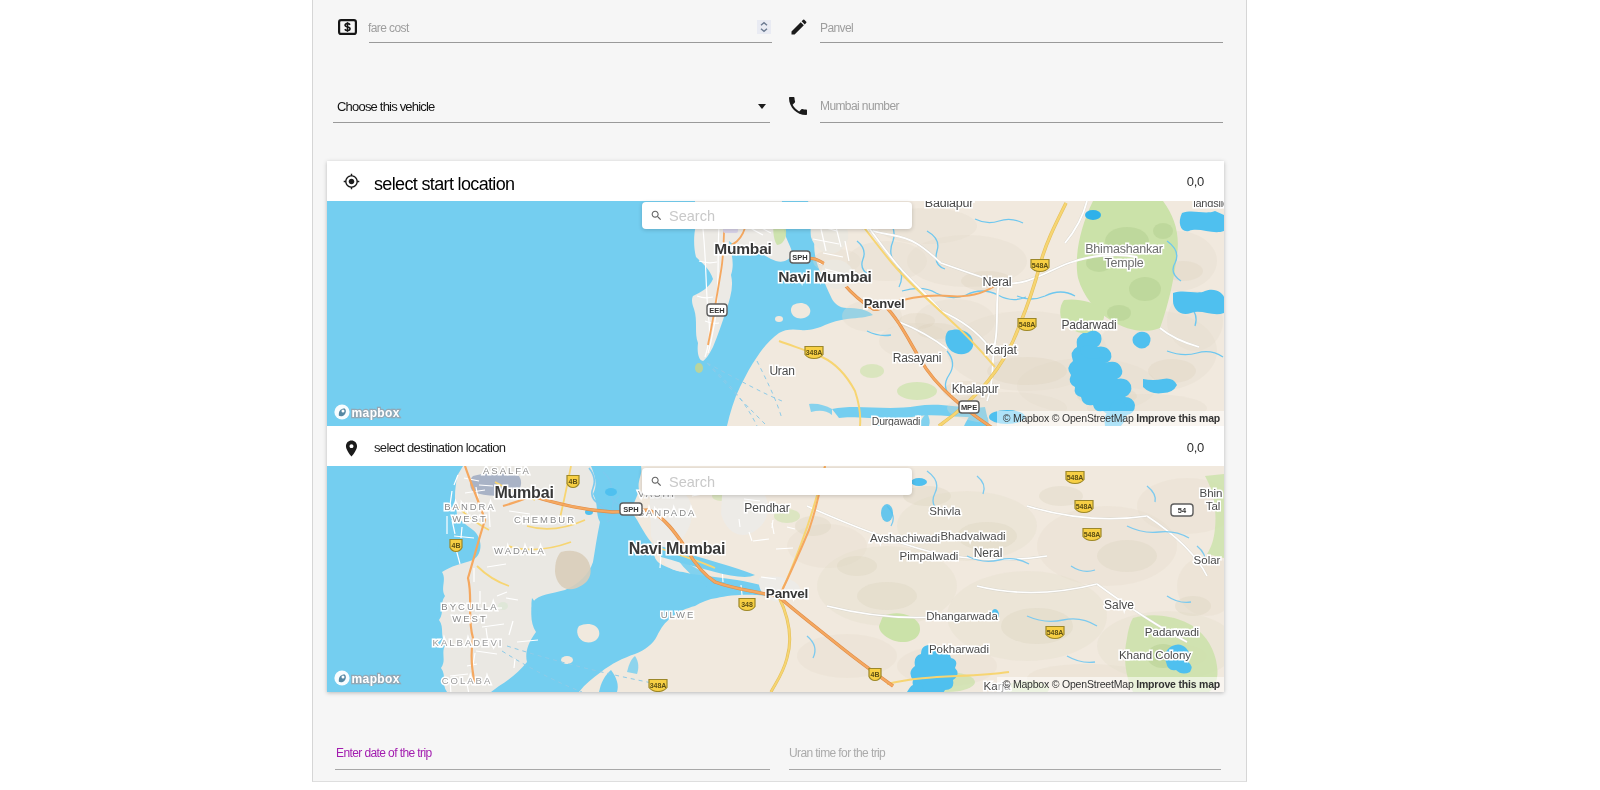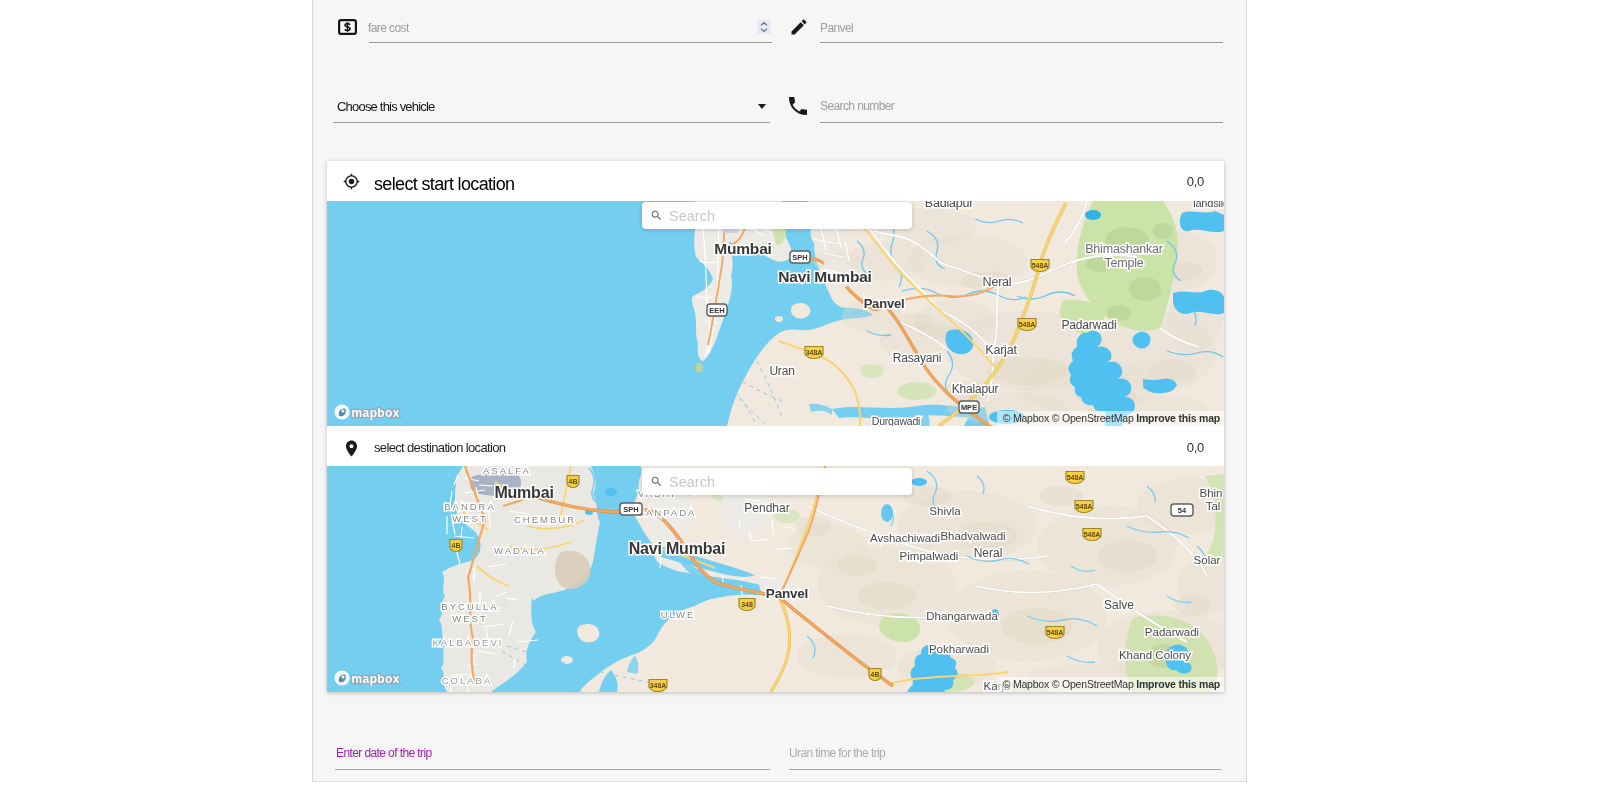--- a/index.html
+++ b/index.html
@@ -44,21 +44,21 @@
       <path d="M0 0 L8 0 L4 5 Z" fill="#1b1b1b"></path>
     </svg>
 </div>
 <div class="abs ul" style="left:333px;top:122px;width:437px"></div>
 
 <div class="abs" style="left:786px;top:94px">
 <svg width="24" height="24" viewBox="0 0 24 24">
       <path fill="#1b1b1b" d="M6.62 10.79c1.44 2.83 3.76 5.14 6.59 6.59l2.2-2.2c.27-.27.67-.36 1.02-.24 1.12.37 2.33.57 3.57.57.55 0 1 .45 1 1V20c0 .55-.45 1-1 1-9.39 0-17-7.61-17-17 0-.55.45-1 1-1h3.5c.55 0 1 .45 1 1 0 1.25.2 2.45.57 3.57.11.35.03.74-.25 1.02l-2.2 2.2z"></path>
     </svg>
 </div>
-<div class="abs ph" style="left:820px;top:99px">Search number</div>
+<div class="abs ph" style="left:820px;top:99px">Mumbai number</div>
 <div class="abs ul" style="left:820px;top:122px;width:403px"></div>
 
 <div class="abs" style="left:327px;top:161px;width:897px;height:531px;background:#fff;box-shadow:0 1px 4px rgba(0,0,0,0.25)"></div>
 
 <div class="abs" style="left:343px;top:173px">
 <svg width="17" height="17" viewBox="0 0 24 24">
       <path fill="#1b1b1b" d="M12 8c-2.21 0-4 1.79-4 4s1.79 4 4 4 4-1.79 4-4-1.79-4-4-4zm8.94 3c-.46-4.17-3.77-7.48-7.94-7.94V1h-2v2.06C6.83 3.52 3.52 6.83 3.06 11H1v2h2.06c.46 4.17 3.77 7.48 7.94 7.94V23h2v-2.06c4.17-.46 7.48-3.77 7.94-7.94H23v-2h-2.06zM12 19c-3.87 0-7-3.13-7-7s3.13-7 7-7 7 3.13 7 7-3.13 7-7 7z"></path>
     </svg>
 </div>
 <div class="abs" style="left:374px;top:174px;font-size:18px;color:#000000;letter-spacing:-0.65px">select start location</div>

